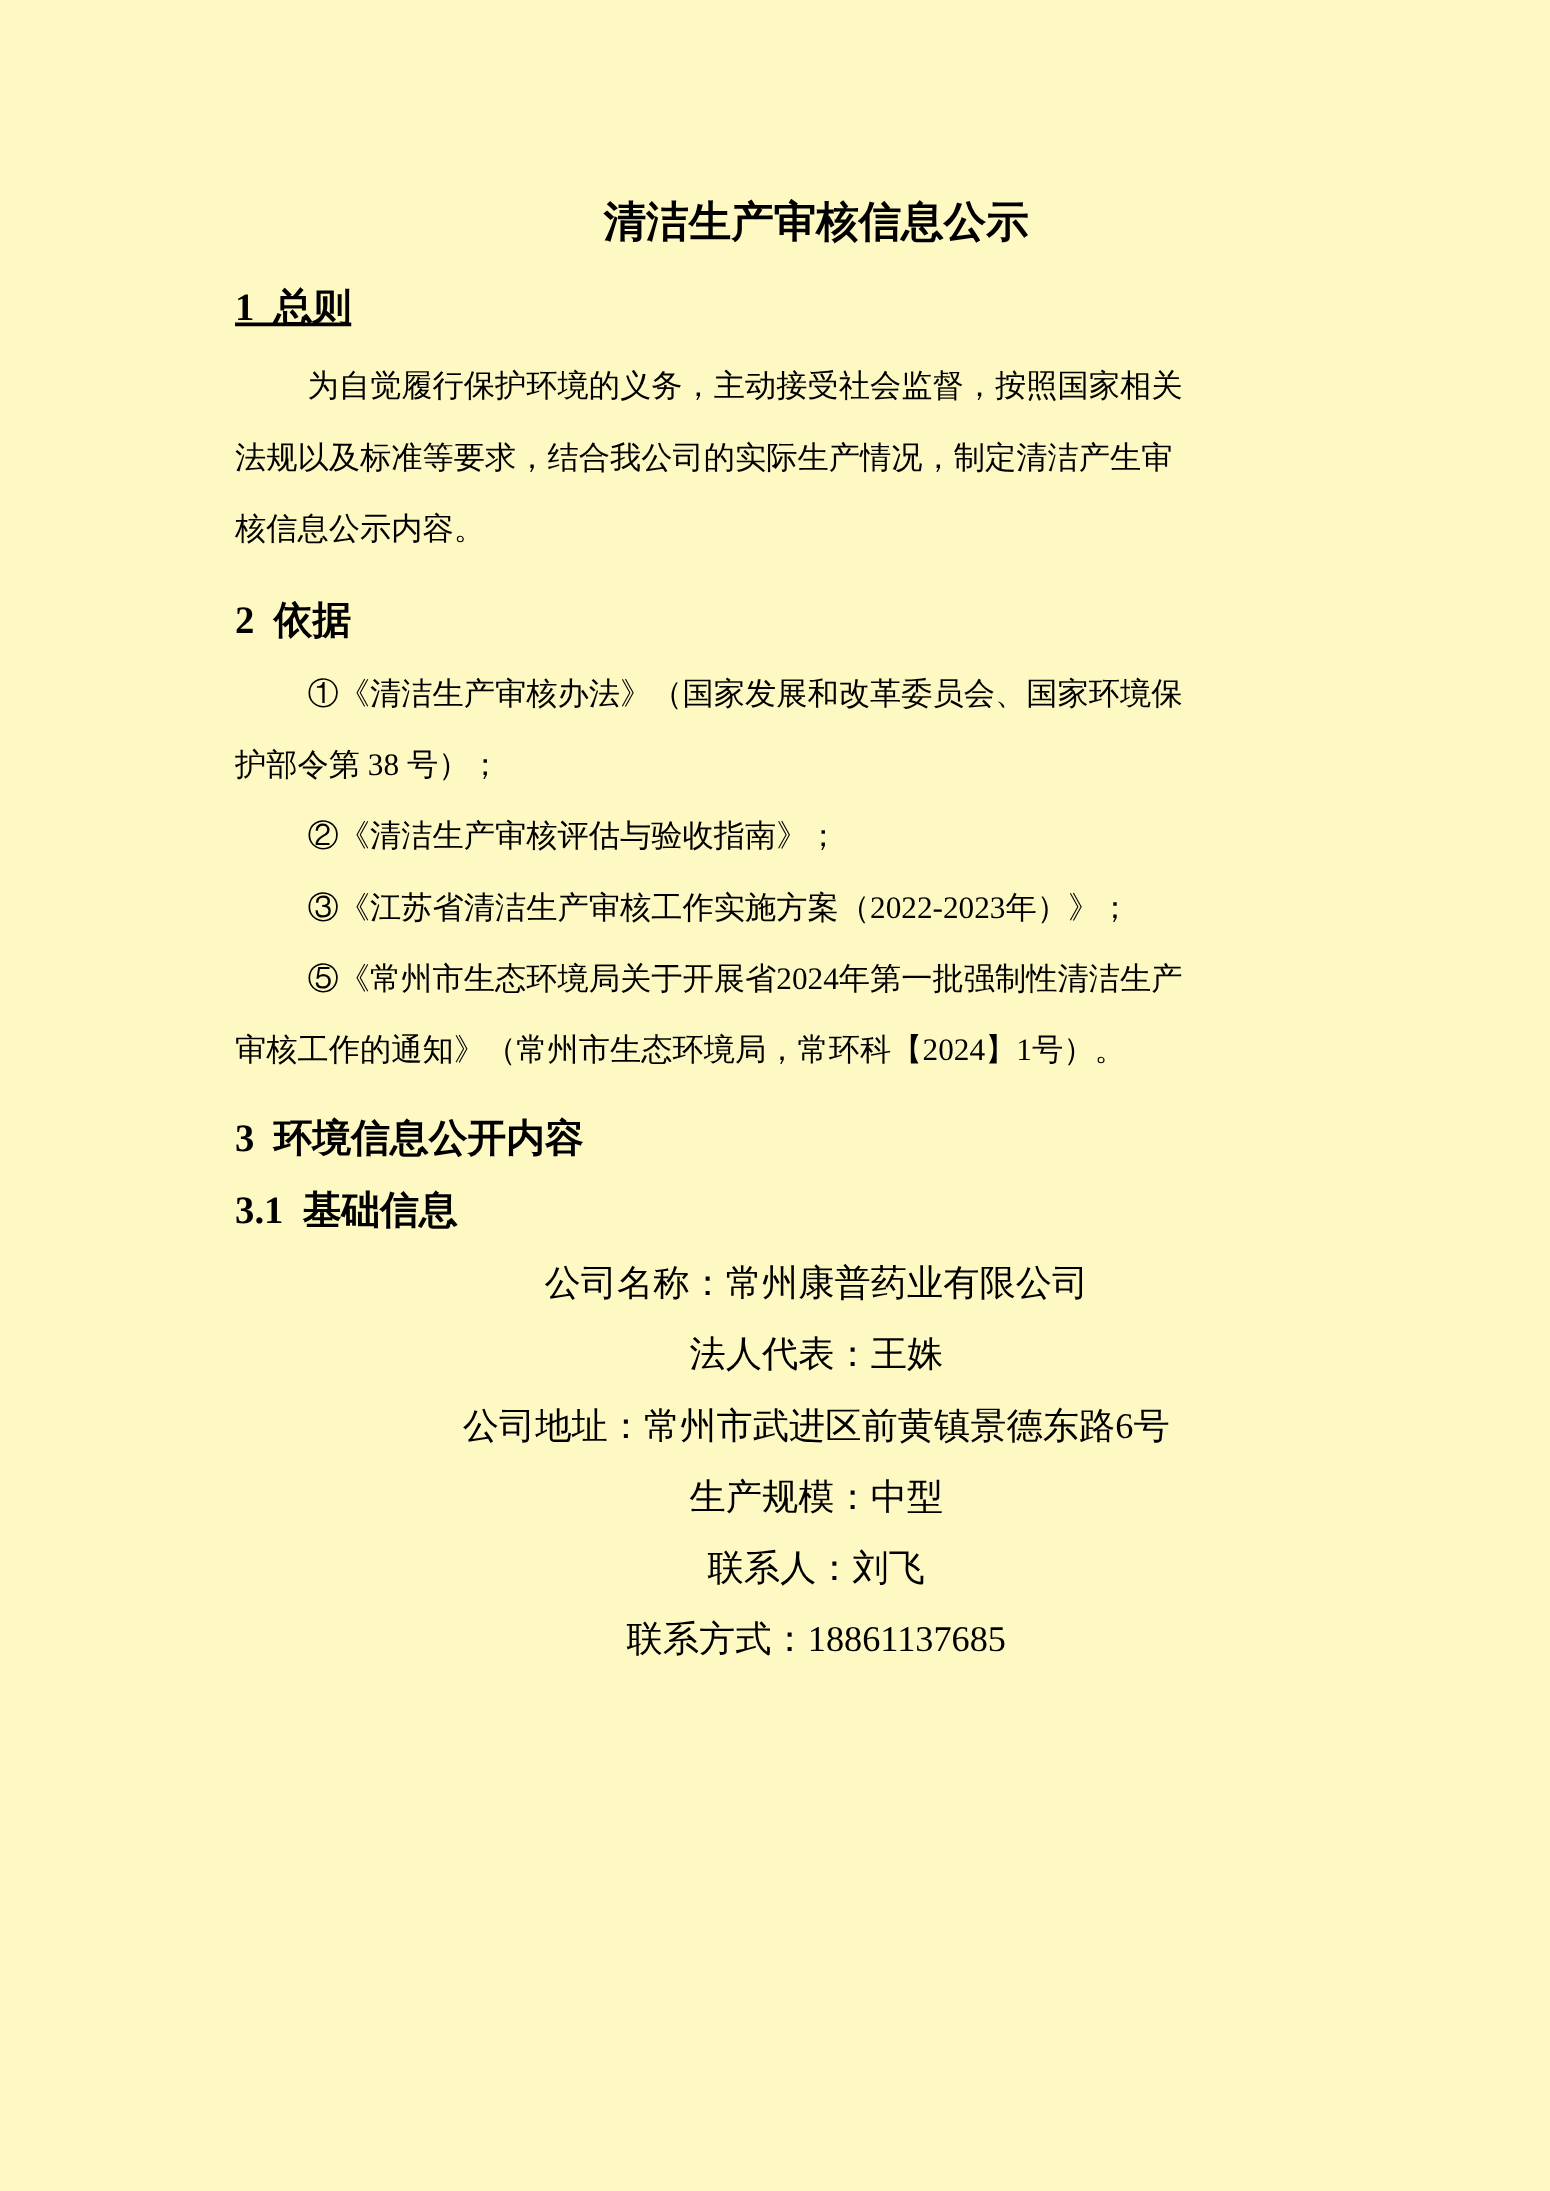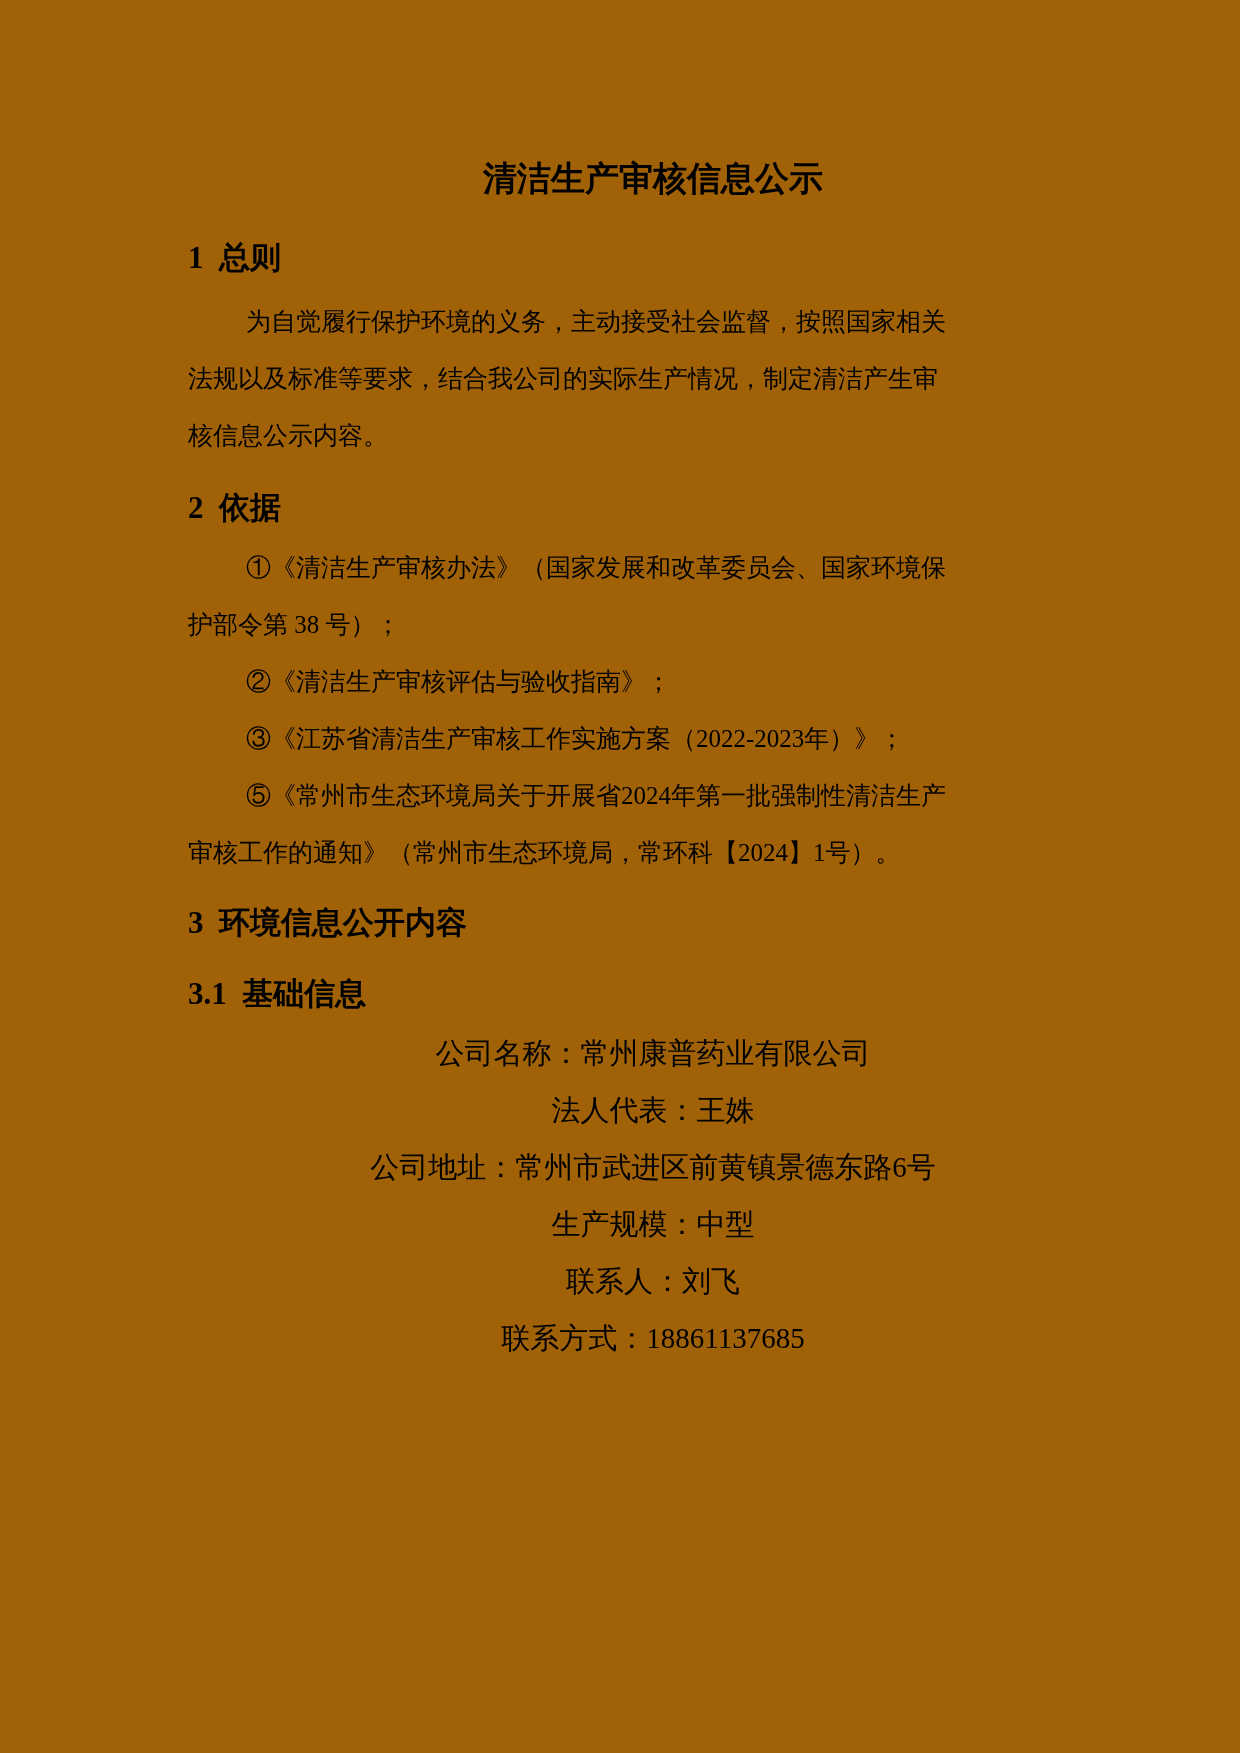--- a/index.html
+++ b/index.html
@@ -1,20 +1,20 @@
 <!DOCTYPE html>
 <html><head>
 <meta charset="utf-8">
 <style>
   html, body { margin: 0; padding: 0; }
   .page {
     position: relative;
     width: 1240px;
     height: 1753px;
-    background: #a16207;
+    background: #fef9c3;
     color: #000000;
     font-family: "Liberation Serif", "DejaVu Serif", serif;
     overflow: hidden;
   }
   .content {
     position: absolute;
     left: 188px;
     top: 155px;
     width: 872px;
   }
@@ -26,24 +26,24 @@
     text-align: center;
     text-indent: 58px;
     white-space: pre;
   }
   .h {
     font-size: 31px;
     font-weight: bold;
     line-height: 42px;
     white-space: pre;
   }
-  .h1sec  { margin-top: 34px; }
+  .h1sec  { margin-top: 22px; text-decoration: underline; }
   .h2sec  { margin-top: 23px; }
   .h3sec  { margin-top: 21px; }
-  .h31sec { margin-top: 29px; }
+  .h31sec { margin-top: 15px; }
   .body {
     font-size: 25px;
     line-height: 57px;
     white-space: pre;
     text-indent: 58px;
   }
   .p1 { margin-top: 14px; }
   .list-first { margin-top: 10px; }
   .info-block { margin-top: 10px; text-align: center; }
   .info-line {

